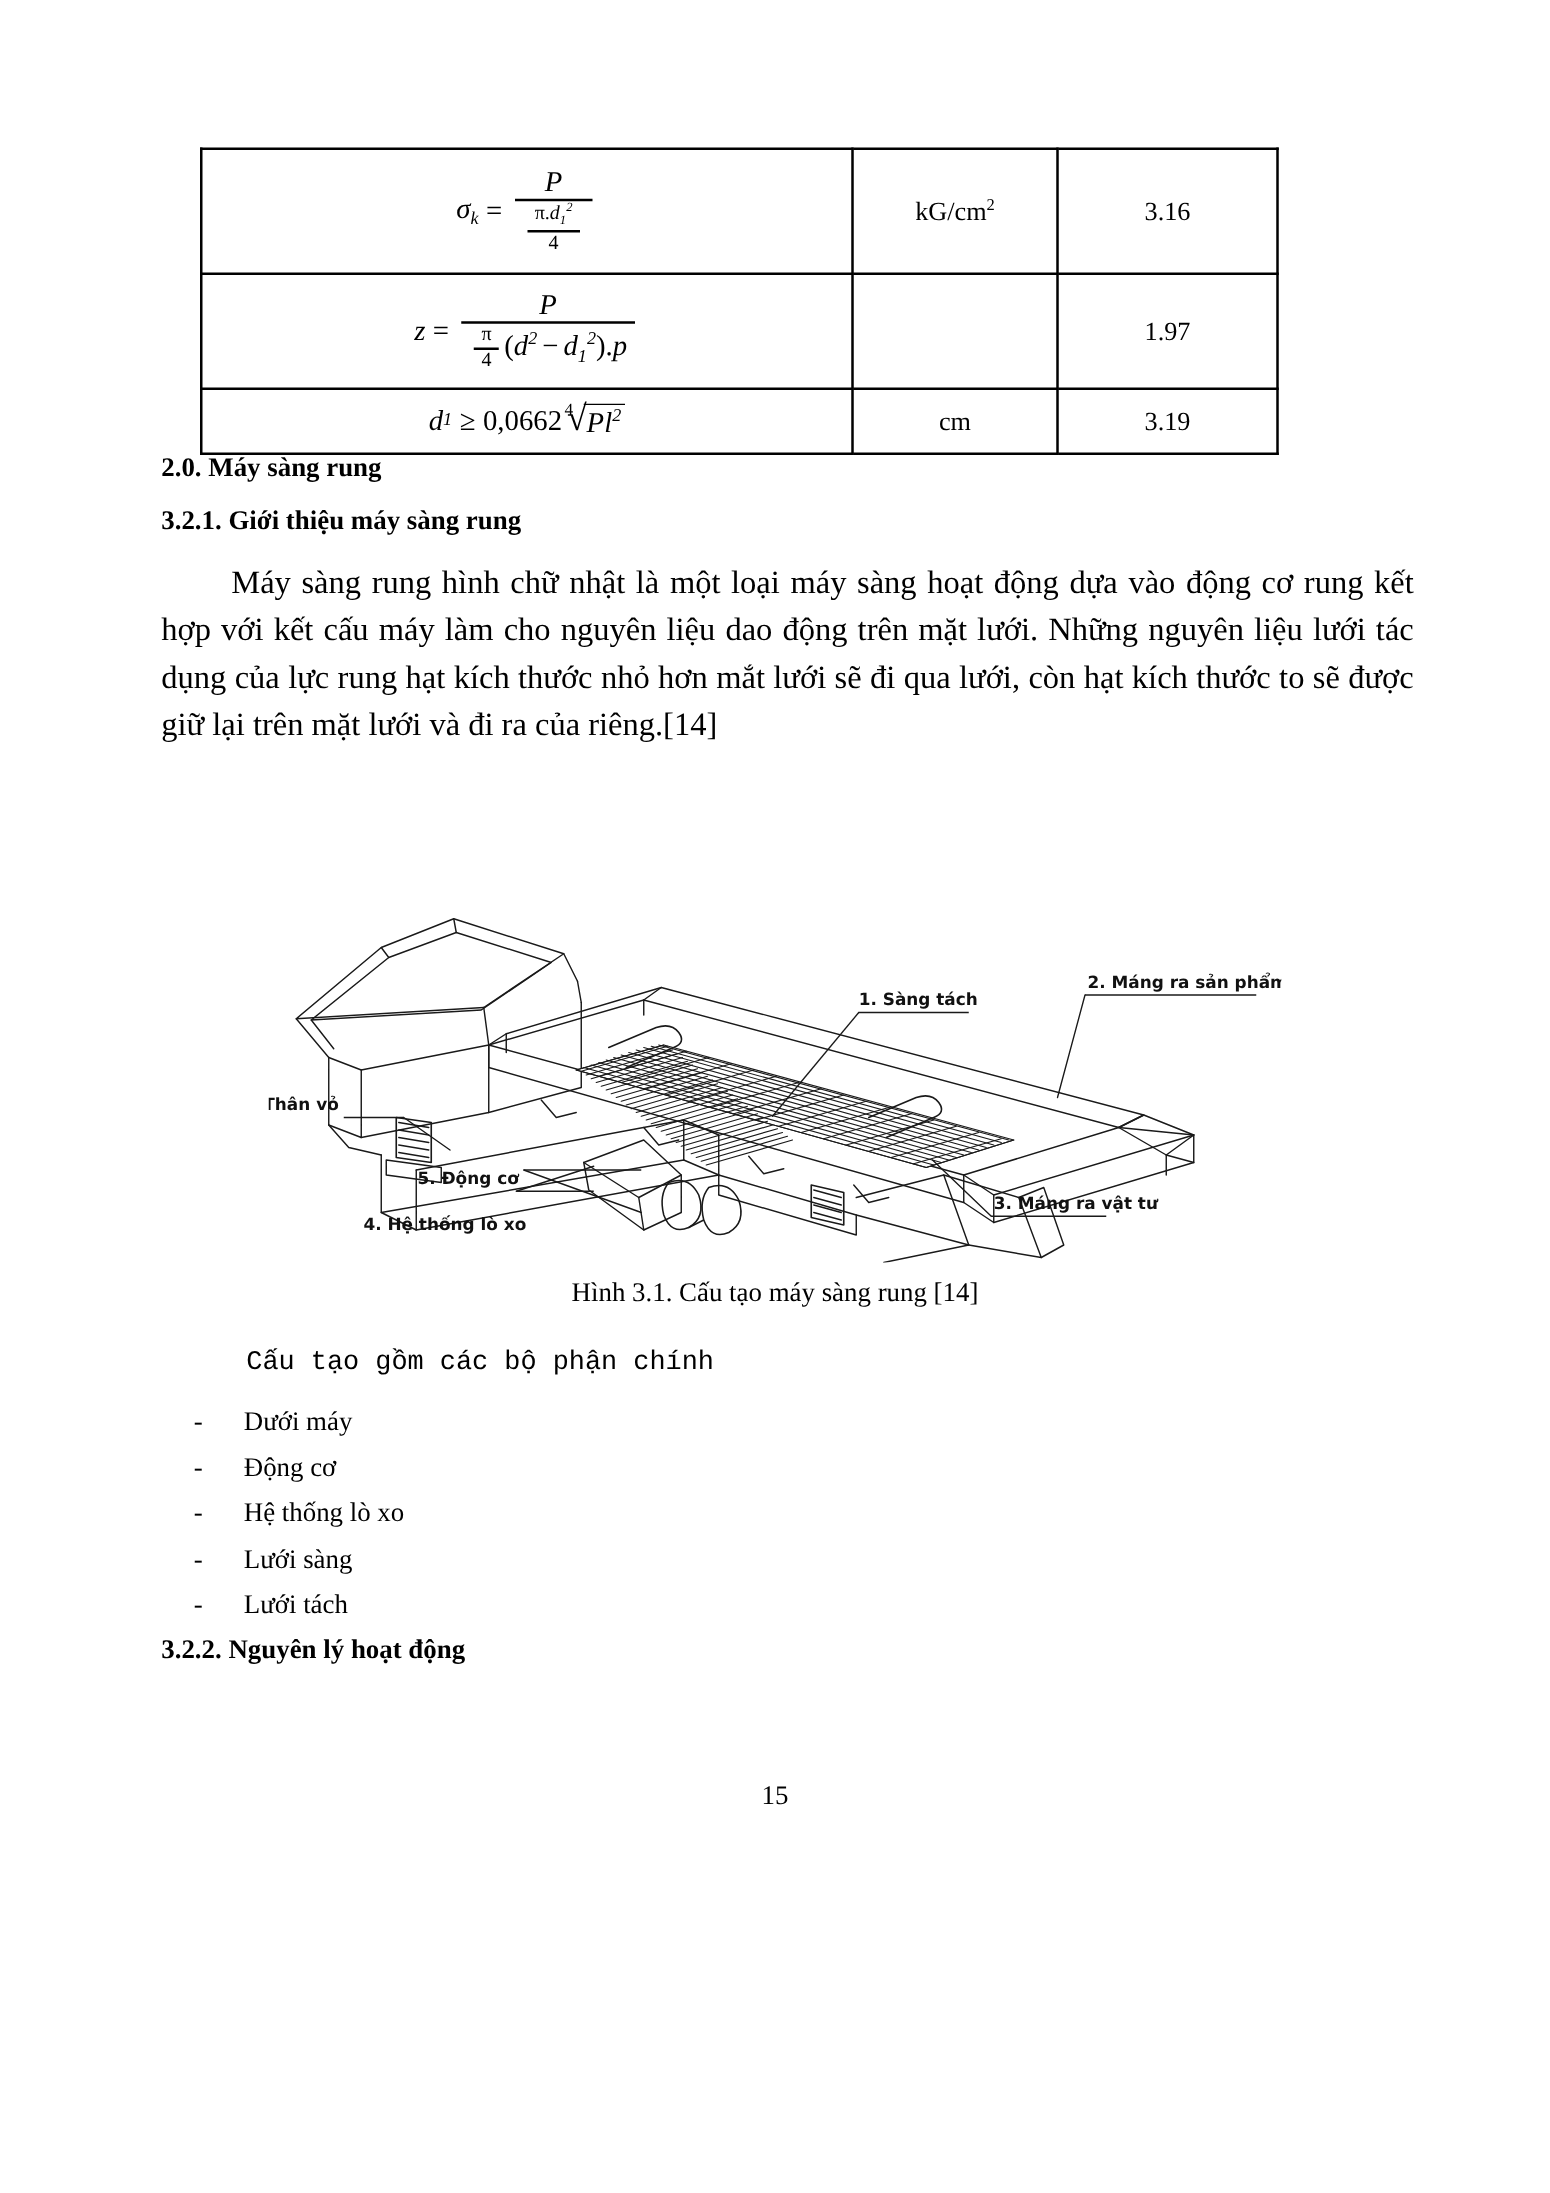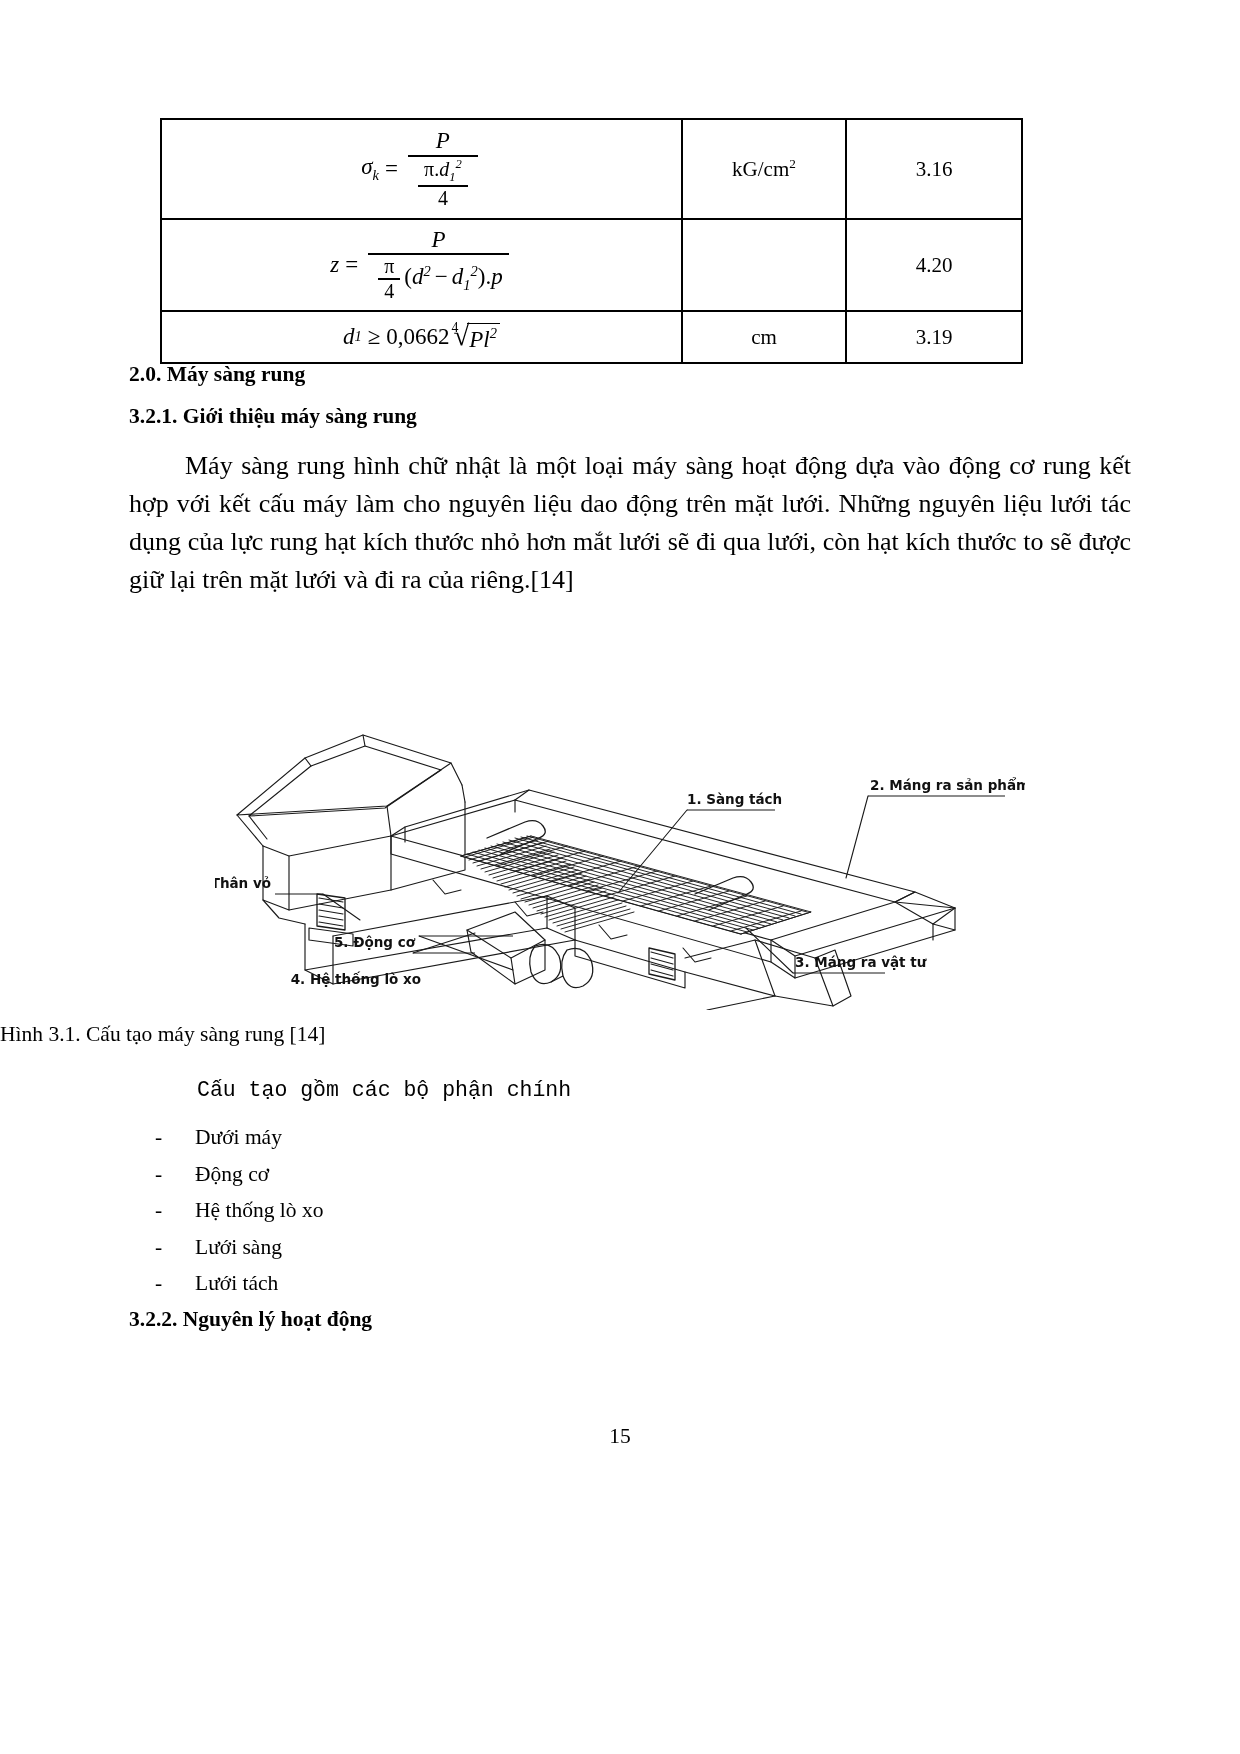--- a/index.html
+++ b/index.html
@@ -66,21 +66,21 @@
     vertical-align: middle;
     margin: 0 4px;
   }
   .frac > .num { padding: 0 6px 1px 6px; }
   .frac > .den { padding: 1px 6px 0 6px; }
   .frac > .bar {
     width: 100%;
     height: 2px;
     background: #000;
   }
-  .smallfrac { font-size: 20px; text-align: right; }
+  .smallfrac { font-size: 16px; text-align: right; }
   sub, sup { font-size: 0.63em; font-style: italic; }
   sup.nostyle, sub.nostyle { font-style: normal; }
 
   .radical {
     display: inline-flex;
     align-items: flex-start;
     margin-left: 2px;
   }
   .radical .idx {
     font-size: 0.6em;
@@ -112,21 +112,21 @@
     font-size: 26px;
     line-height: 38px;
     text-align: justify;
   }
   .body-par .indent { display: inline-block; width: 56px; }
 
   .caption {
     position: absolute;
     left: 0;
     width: 1240px;
-    text-align: left;
+    text-align: center;
     font-size: 21.5px;
   }
 
   .plain-line {
     position: absolute;
     font-size: 21.5px;
     white-space: nowrap;
     font-family: Liberation Mono, monospace;
   }
 
@@ -211,21 +211,21 @@
               <span class="frac smallfrac" style="vertical-align:middle">
                 <span class="num up">π</span>
                 <span class="bar"></span>
                 <span class="den up">4</span>
               </span><span class="up">(</span><span>d</span><sup>2</sup><span class="up" style="margin:0 4px">−</span><span>d</span><sub>1</sub><sup>2</sup><span class="up">)</span><span class="up">.</span><span>p</span>
             </span>
           </span>
         </span>
       </td>
       <td class="col-unit"></td>
-      <td class="col-ref">4.20</td>
+      <td class="col-ref">1.97</td>
     </tr>
 
     <tr class="r3">
       <td class="col-formula">
         <span class="math">
           <span>d</span>
               <sub>1</sub>
           <span class="up" style="margin:0 6px">≥</span>
           <span class="up">0,0662</span>
           <span class="radical">

